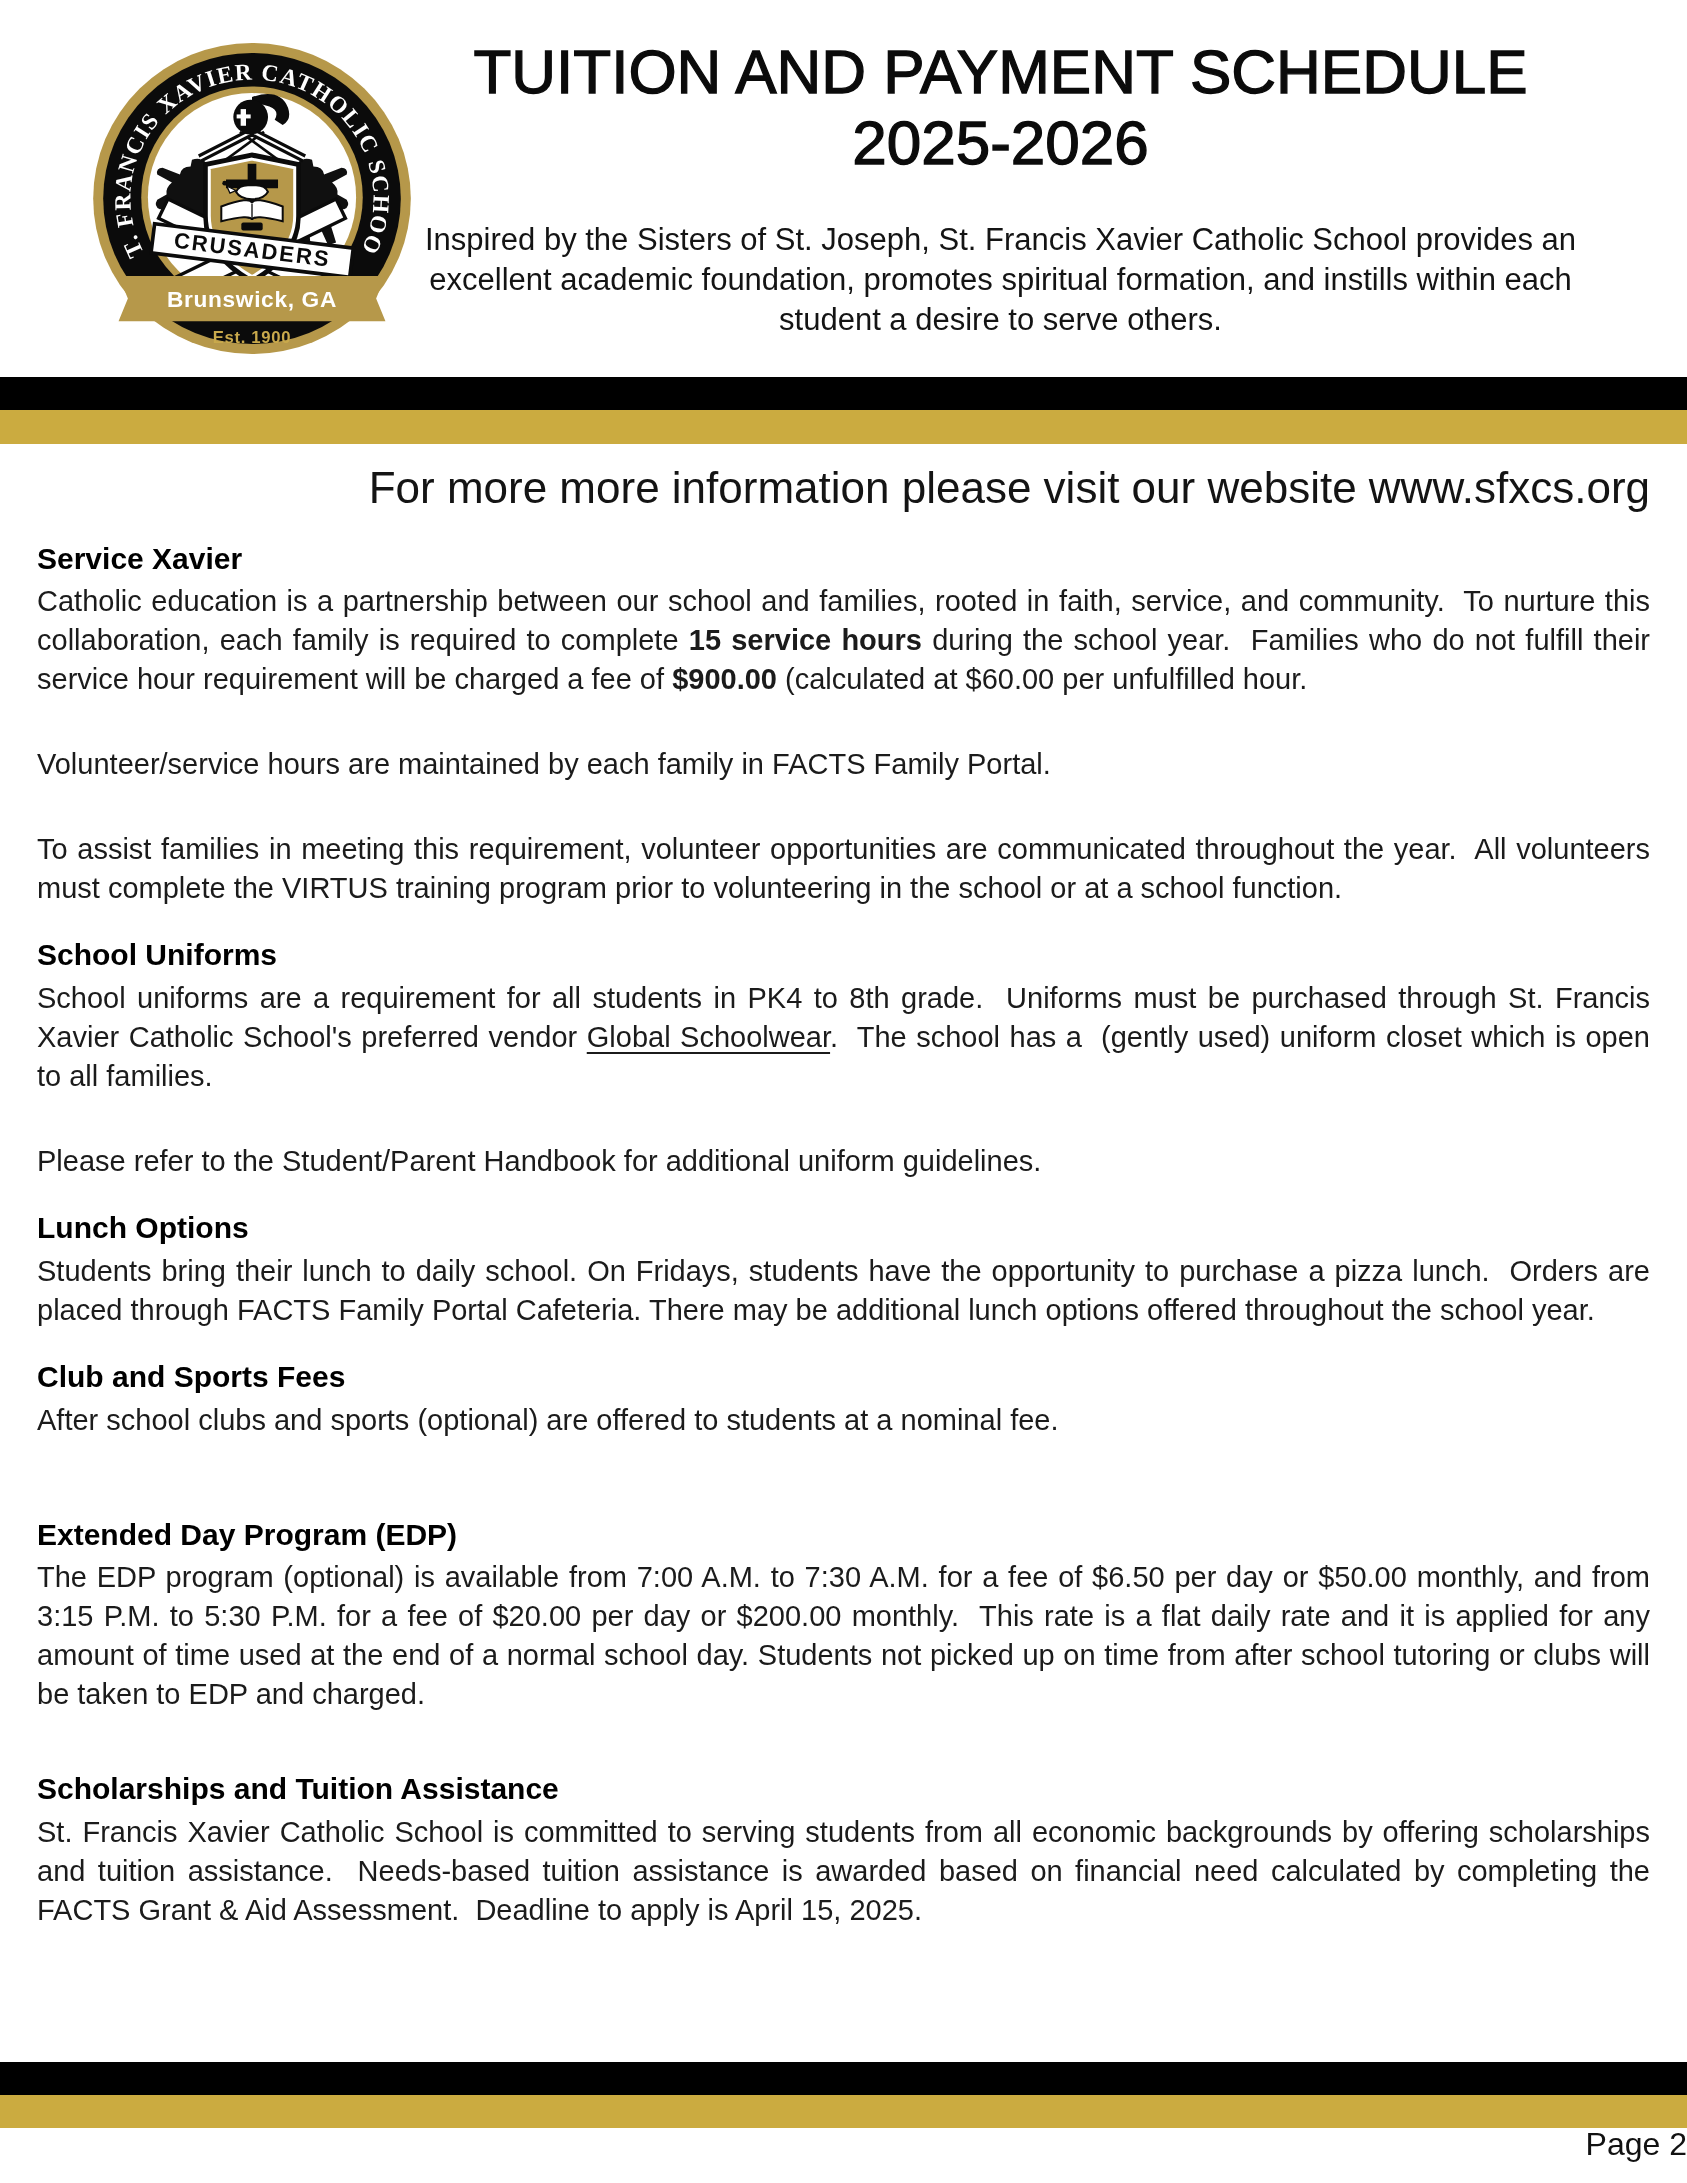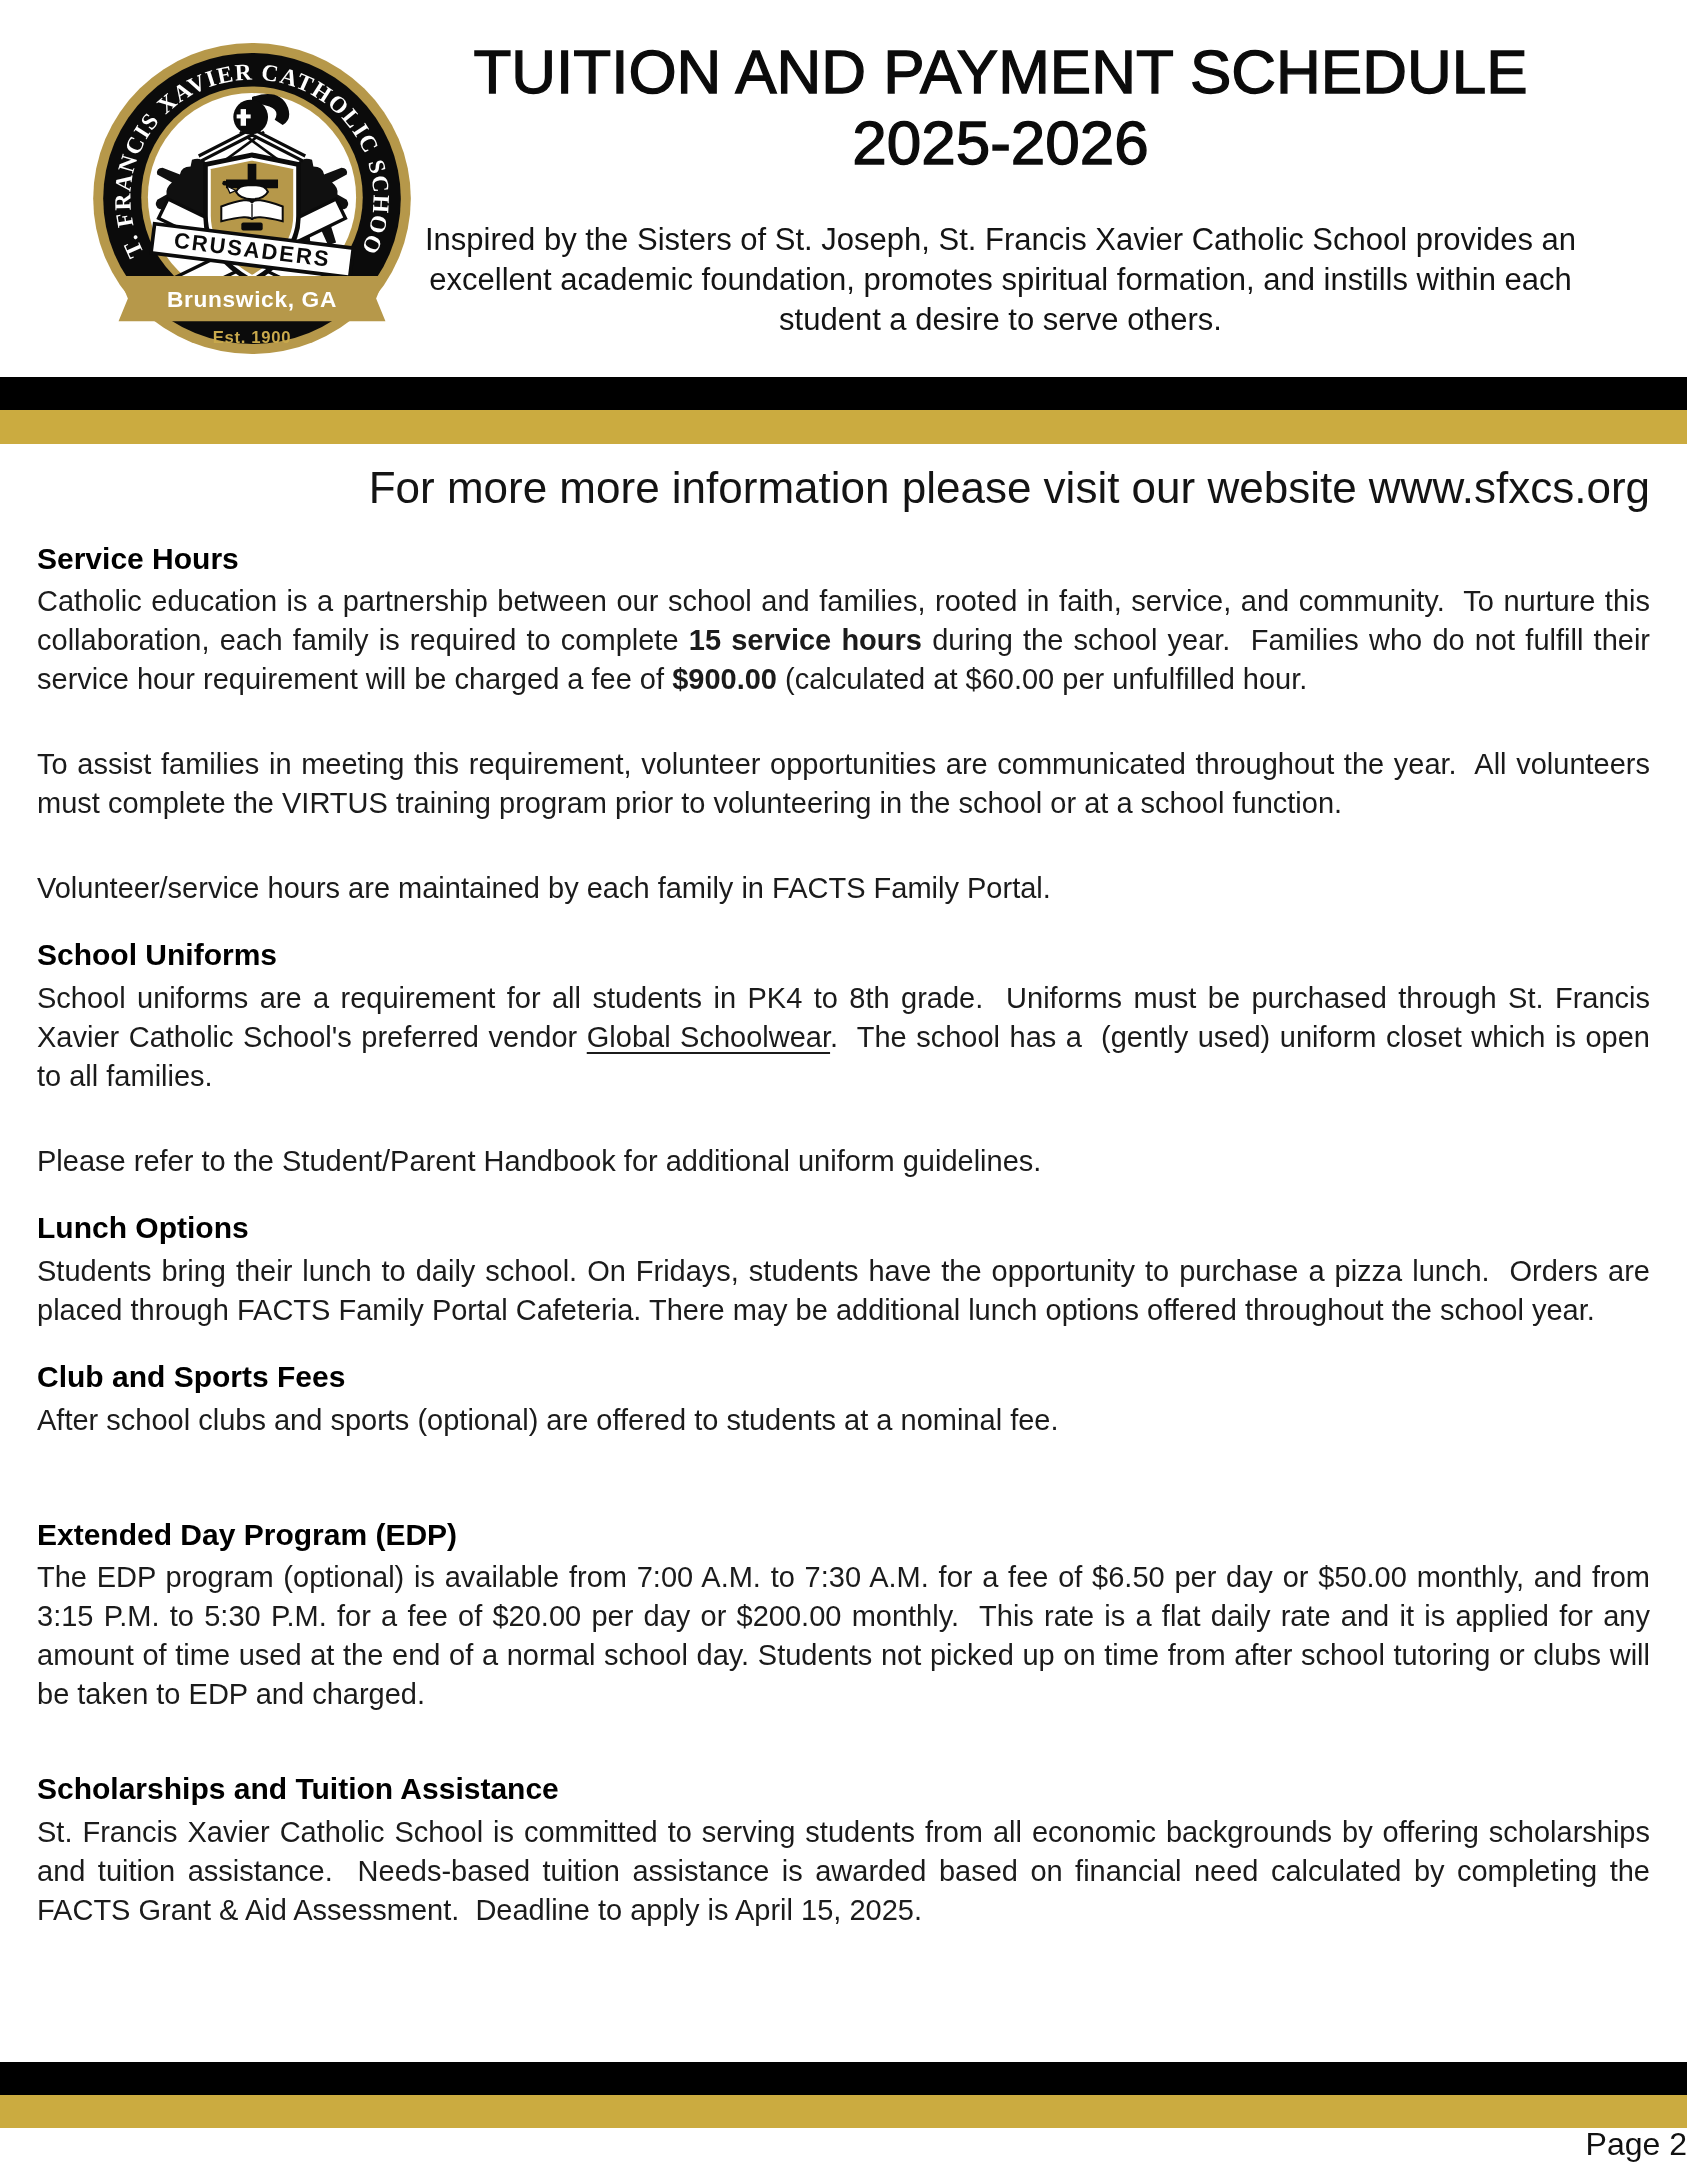--- a/index.html
+++ b/index.html
@@ -118,24 +118,24 @@
     <p class="subtitle">Inspired by the Sisters of St. Joseph, St. Francis Xavier Catholic School provides an excellent academic foundation, promotes spiritual formation, and instills within each student a desire to serve others.</p>
   </div>
 
   <div class="bar bar-black-top"></div>
   <div class="bar bar-gold-top"></div>
 
   <main class="content">
     <p class="info-line">For more more information please visit our website www.sfxcs.org</p>
 
     <section class="sec--service">
-      <h2>Service Hours</h2>
+      <h2>Service Xavier</h2>
       <p class="para"><span>Catholic education is a partnership between our school and families, rooted in faith, service, and community.  To nurture this collaboration, each family is required to complete </span><span class="b">15 service hours</span><span> during the school year.  Families who do not fulfill their service hour requirement will be charged a fee of </span><span class="b">$900.00</span><span> (calculated at $60.00 per unfulfilled hour.</span></p>
+      <p class="para"><span>Volunteer/service hours are maintained by each family in FACTS Family Portal.</span></p>
       <p class="para"><span>To assist families in meeting this requirement, volunteer opportunities are communicated throughout the year.  All volunteers must complete the VIRTUS training program prior to volunteering in the school or at a school function.</span></p>
-      <p class="para"><span>Volunteer/service hours are maintained by each family in FACTS Family Portal.</span></p>
     </section>
 
     <section>
       <h2>School Uniforms</h2>
       <p class="para"><span>School uniforms are a requirement for all students in PK4 to 8th grade.  Uniforms must be purchased through St. Francis Xavier Catholic School's preferred vendor </span><span class="u">Global Schoolwear</span><span>.  The school has a  (gently used) uniform closet which is open to all families.</span></p>
       <p class="para"><span>Please refer to the Student/Parent Handbook for additional uniform guidelines.</span></p>
     </section>
 
     <section>
       <h2>Lunch Options</h2>

